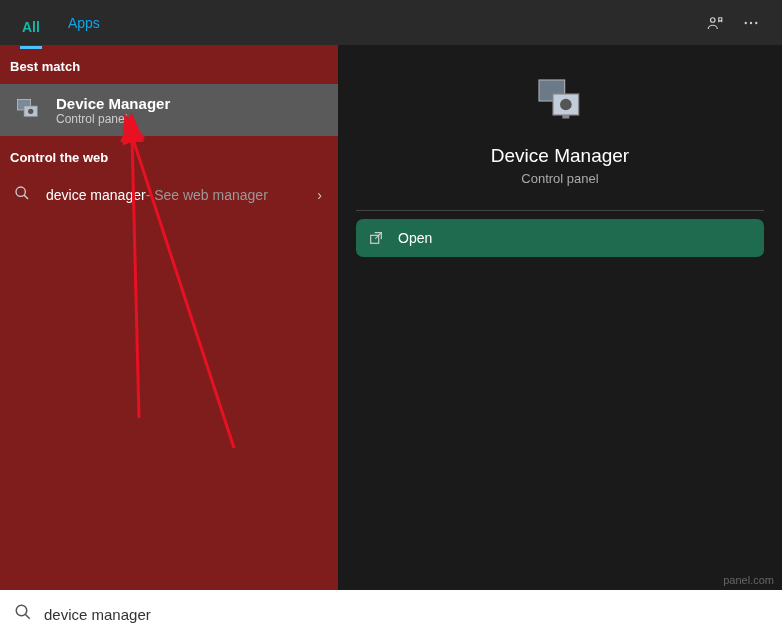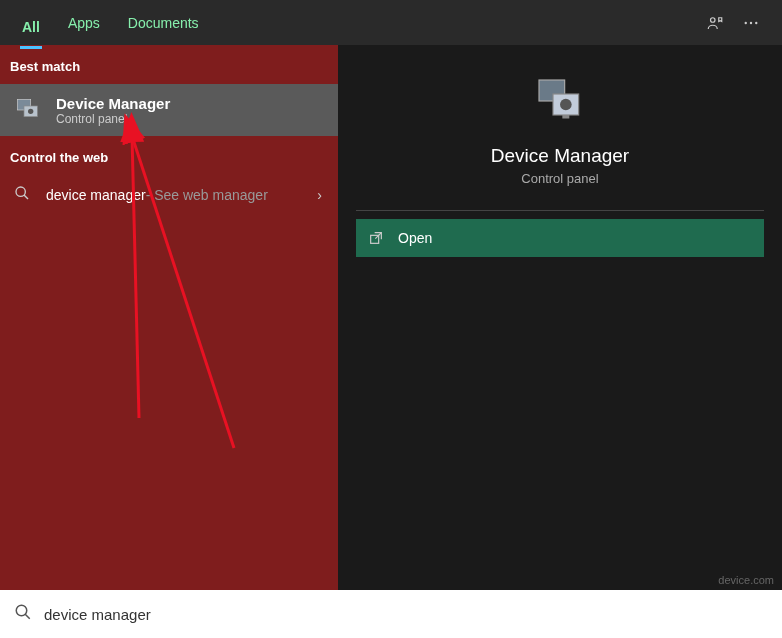--- a/index.html
+++ b/index.html
@@ -1,21 +1,21 @@
 <!DOCTYPE html>
 <html><head>
   <meta charset="utf-8">
   <style>
     * { margin: 0; padding: 0; box-sizing: border-box; font-family: "Segoe UI", sans-serif; }
     body { width: 782px; height: 638px; background: #1f1f1f; color: #fff; overflow: hidden; position: relative; }
 
     .top-bar { height: 45px; background: #2a2a2a; display: flex; align-items: center; padding: 0 8px; justify-content: space-between; }
     .tabs { display: flex; align-items: center; height: 100%; }
-    .tab { padding: 0 14px; height: 100%; display: flex; align-items: center; font-size: 14px; color: #86efac; cursor: pointer; position: relative; }
-    .tab.active { color: #86efac; font-weight: 600; margin-top: 8px; }
+    .tab { padding: 0 14px; height: 100%; display: flex; align-items: center; font-size: 14px; color: #0ea5e9; cursor: pointer; position: relative; }
+    .tab.active { color: #14b8a6; font-weight: 600; margin-top: 8px; }
     .tab.active::after { content: ""; position: absolute; left: 12px; right: 12px; bottom: 0; height: 3px; background: #4cc2ff; }
     .tab .chev { margin-left: 6px; font-size: 10px; }
     .top-icons { display: flex; align-items: center; gap: 18px; padding-right: 14px; }
     .top-icons .icon { width: 18px; height: 18px; display: flex; align-items: center; justify-content: center; color: #ccc; cursor: pointer; }
 
     .main { display: flex; height: 545px; }
 
     .left-panel { width: 338px; background: #7f1d1d; display: flex; flex-direction: column; }
     .section-label { font-size: 13px; font-weight: 600; color: #fff; padding: 14px 10px 10px; }
 
@@ -31,40 +31,39 @@
     .web-item .hint { font-size: 14px; color: #999; }
     .web-item .chev { color: #ccc; font-size: 14px; padding-right: 6px; }
 
     .right-panel { flex: 1; background: #1a1a1a; display: flex; flex-direction: column; padding: 18px 0 0; }
     .preview-top { display: flex; flex-direction: column; align-items: center; padding: 10px 20px 18px; }
     .big-icon { width: 56px; height: 56px; margin-bottom: 16px; }
     .preview-title { font-size: 19px; color: #fff; margin-bottom: 4px; }
     .preview-subtitle { font-size: 13px; color: #aaa; }
     .divider { height: 1px; background: #444; margin: 6px 18px 8px; }
 
-    .action-row { margin: 0 18px; height: 38px; background: #1f6b4f; display: flex; align-items: center; padding: 12px 12px; cursor: pointer; }
+    .action-row { margin: 0 18px; height: 38px; background: #1f6b4f; display: flex; align-items: center; padding: 12px 12px; cursor: pointer; border-radius: 7px; }
     .action-row .action-icon { margin-right: 14px; color: #ccc; display: flex; }
     .action-row .action-label { font-size: 14px; color: #fff; }
 
     .search-bar { position: absolute; left: 0; right: 0; bottom: 0; height: 48px; background: #fff; display: flex; align-items: center; padding: 0 14px; }
     .search-bar .search-icon { color: #555; margin-right: 12px; }
     .search-bar input { border: none; outline: none; font-size: 15px; color: #333; flex: 1; background: transparent; }
 
     .watermark { position: absolute; right: 8px; bottom: 52px; font-size: 11px; color: #666; }
 
     .annotation { position: absolute; left: 4px; top: 108px; pointer-events: none; }
   </style>
 </head>
 <body>
 
 <div class="top-bar">
   <div class="tabs">
     <div class="tab active">All</div>
     <div class="tab">Apps</div>
-    <div class="tab">Documents</div>
   </div>
   <div class="top-icons">
     <div class="icon">
       <svg width="18" height="18" viewBox="0 0 24 24" fill="none" stroke="currentColor" stroke-width="1.6">
           <circle cx="9" cy="8" r="3"></circle>
           <path d="M3 20c0-3 3-5 6-5s6 2 6 5"></path>
           <path d="M17 5l4 0 0 5 -2 -1 -2 1z"></path>
         </svg>
     </div>
     <div class="icon">
@@ -140,21 +139,21 @@
 <div class="search-bar">
   <div class="search-icon">
     <svg width="18" height="18" viewBox="0 0 24 24" fill="none" stroke="currentColor" stroke-width="2">
         <circle cx="10" cy="10" r="7"></circle>
         <line x1="21" y1="21" x2="15" y2="15"></line>
       </svg>
   </div>
   <input type="text" value="device manager" placeholder="Type here to search" style="">
 </div>
 
-<div class="watermark">device.com</div>
+<div class="watermark">panel.com</div>
 
 <svg class="annotation" width="260" height="360">
   <defs>
     <marker id="arrowhead" markerWidth="10" markerHeight="8" refX="2" refY="4" orient="auto">
       <polygon points="0 0, 10 4, 0 8" fill="#e81123"></polygon>
     </marker>
   </defs>
   <line x1="230" y1="340" x2="128" y2="28" stroke="#e81123" stroke-width="3" marker-end="url(#arrowhead)"></line>
   <line x1="135" y1="310" x2="128" y2="28" stroke="#e81123" stroke-width="3" marker-end="url(#arrowhead)"></line>
 </svg>

